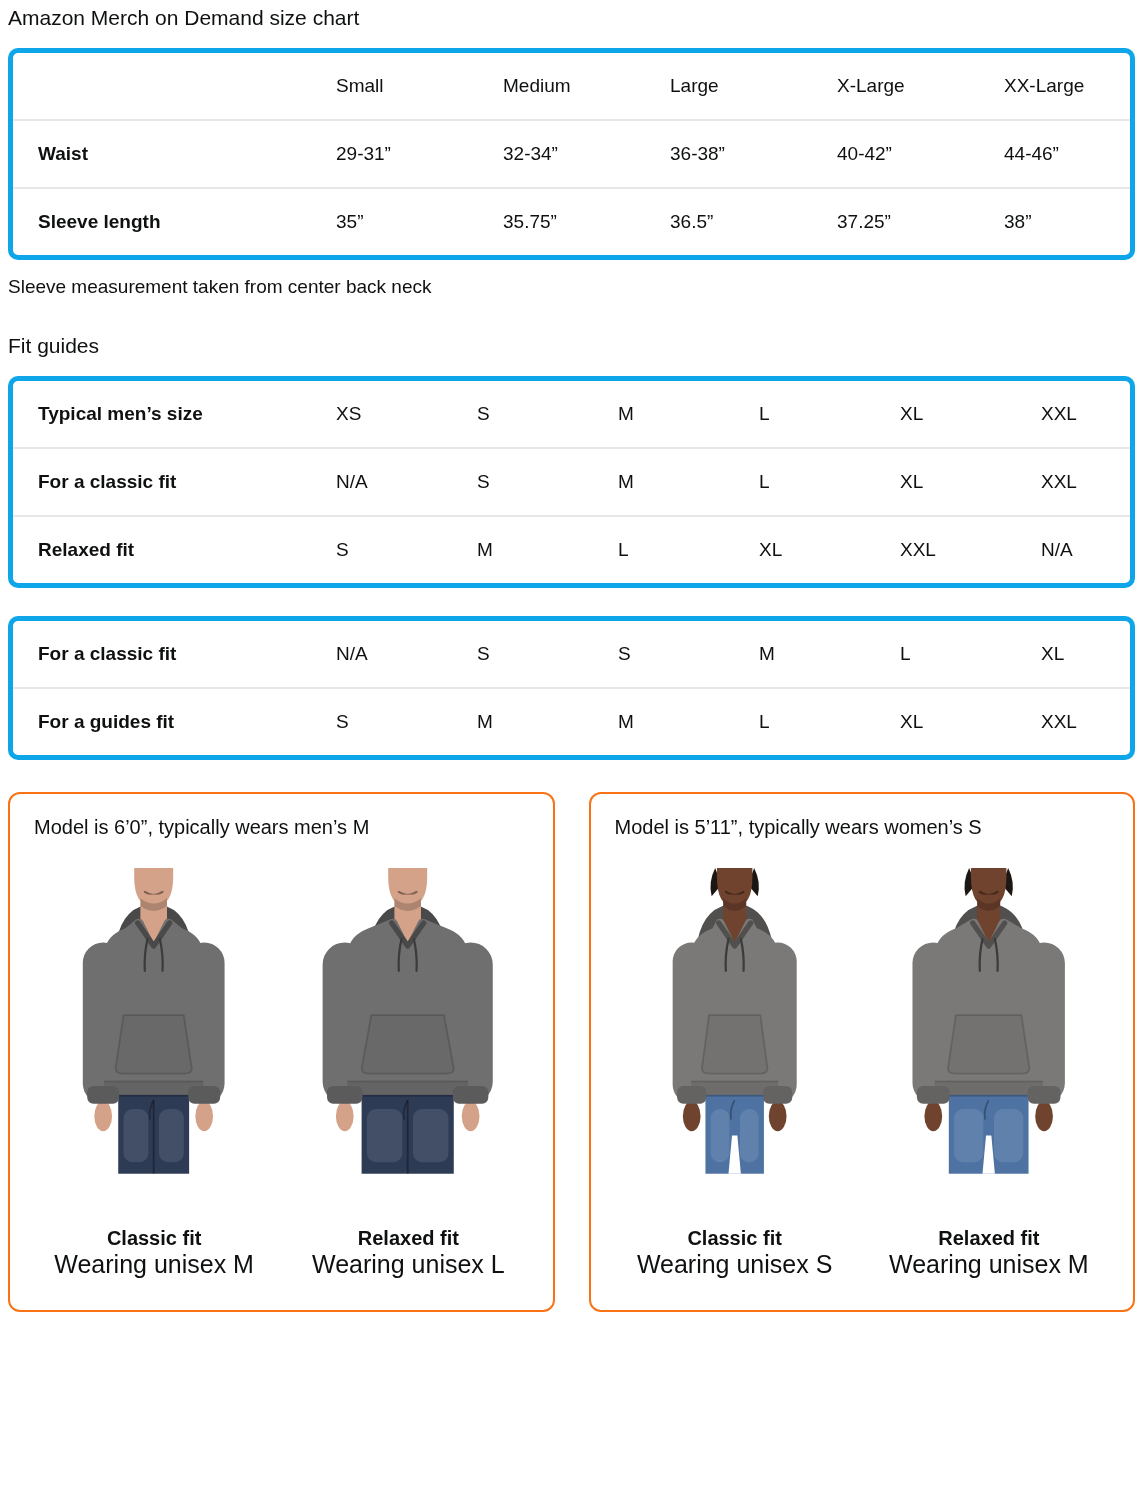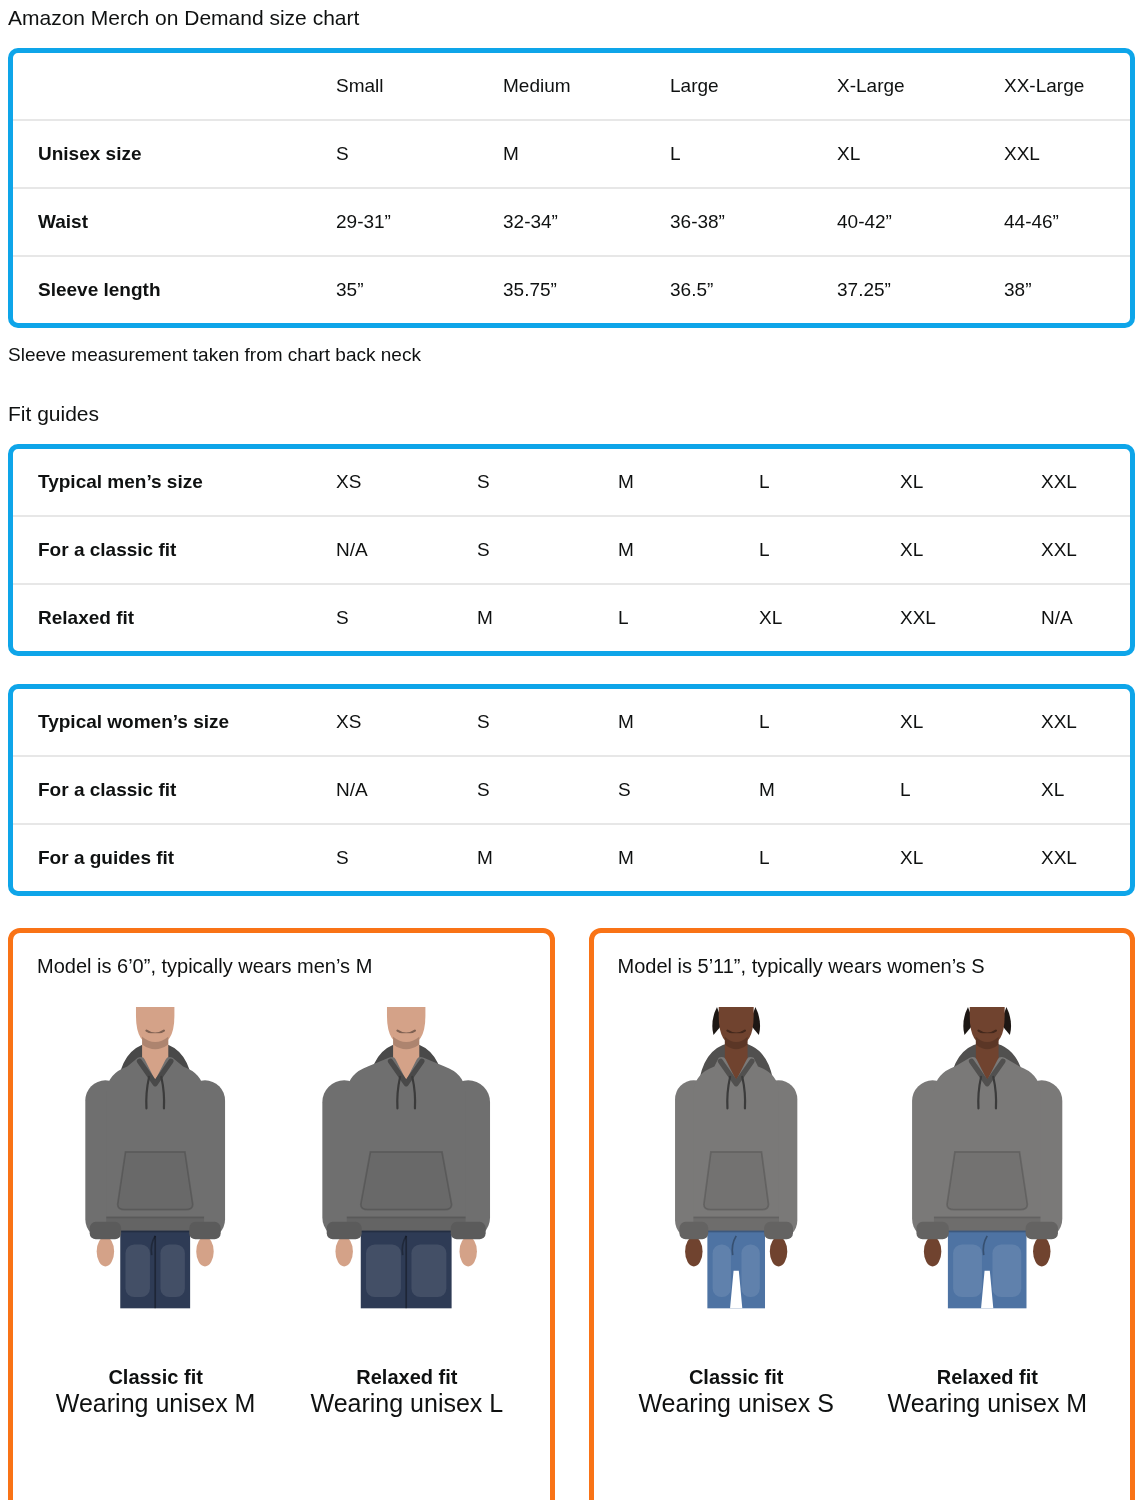--- a/index.html
+++ b/index.html
@@ -18,22 +18,22 @@
   th,td{font-size:19px;font-weight:400;color:#0f1111;text-align:left;
         padding:20px 6px 20px 8px;line-height:26px;white-space:nowrap;overflow:hidden;}
   th.rowlabel{font-weight:700;padding-left:25px;}
   thead th:first-child{padding-left:25px;}
   tbody tr + tr > *{border-top:2px solid #e7e7e7;}
   table.headed tbody tr:first-child > *{border-top:2px solid #e7e7e7;}
   col.c-label{width:315px;}
   col.c-size{width:167px;}
   col.c-fit{width:141px;}
   .cards{display:flex;gap:34px;margin-top:32px;}
-  .card{flex:1;border:5px solid #f97316;border-radius:12px;
-        padding:20px 24px 14px;height:602px;box-sizing:border-box;background:#fff;}
+  .card{flex:1;border:2px solid #f97316;border-radius:12px;
+        padding:20px 24px 14px;height:520px;box-sizing:border-box;background:#fff;}
   .card-title{font-size:20px;line-height:26px;font-weight:400;}
   .photos{display:flex;justify-content:center;gap:14px;margin-top:12px;}
   .photo{margin:16px;width:50%;text-align:center;}
   .imgwrap{height:345px;}
   .imgwrap svg{width:100%;height:100%;display:block;}
   .cap-fit{font-weight:700;font-size:20px;line-height:26px;margin-top:12px;}
   .cap-wear{font-size:25px;line-height:26px;}
 </style>
 </head>
 <body>
@@ -57,48 +57,40 @@
             <th></th>
             <th>Small</th>
             <th>Medium</th>
             <th>Large</th>
             <th>X-Large</th>
             <th>XX-Large</th>
           </tr>
         </thead>
         <tbody>
           <tr>
-            <th class="rowlabel">Unisex size</th>
-            <td>S</td>
-            <td>M</td>
-            <td>L</td>
-            <td>XL</td>
-            <td>XXL</td>
-          </tr>
-          <tr>
             <th class="rowlabel">Waist</th>
             <td>29-31”</td>
             <td>32-34”</td>
             <td>36-38”</td>
             <td>40-42”</td>
             <td>44-46”</td>
           </tr>
           <tr>
             <th class="rowlabel">Sleeve length</th>
             <td>35”</td>
             <td>35.75”</td>
             <td>36.5”</td>
             <td>37.25”</td>
             <td>38”</td>
           </tr>
         </tbody>
       </table>
   </div>
 
-  <p class="note">Sleeve measurement taken from chart back neck</p>
+  <p class="note">Sleeve measurement taken from center back neck</p>
 
   <h2 class="fitheading">Fit guides</h2>
 
   <div class="tablebox men">
     <table>
       <colgroup>
         <col class="c-label">
           <col class="c-fit">
           <col class="c-fit">
           <col class="c-fit">
@@ -143,29 +135,20 @@
       <colgroup>
         <col class="c-label">
           <col class="c-fit">
           <col class="c-fit">
           <col class="c-fit">
           <col class="c-fit">
           <col class="c-fit">
           <col>
       </colgroup>
     <tbody>
-          <tr>
-            <th class="rowlabel">Typical women’s size</th>
-            <td>XS</td>
-            <td>S</td>
-            <td>M</td>
-            <td>L</td>
-            <td>XL</td>
-            <td>XXL</td>
-          </tr>
           <tr>
             <th class="rowlabel">For a classic fit</th>
             <td>N/A</td>
             <td>S</td>
             <td>S</td>
             <td>M</td>
             <td>L</td>
             <td>XL</td>
           </tr>
           <tr>

